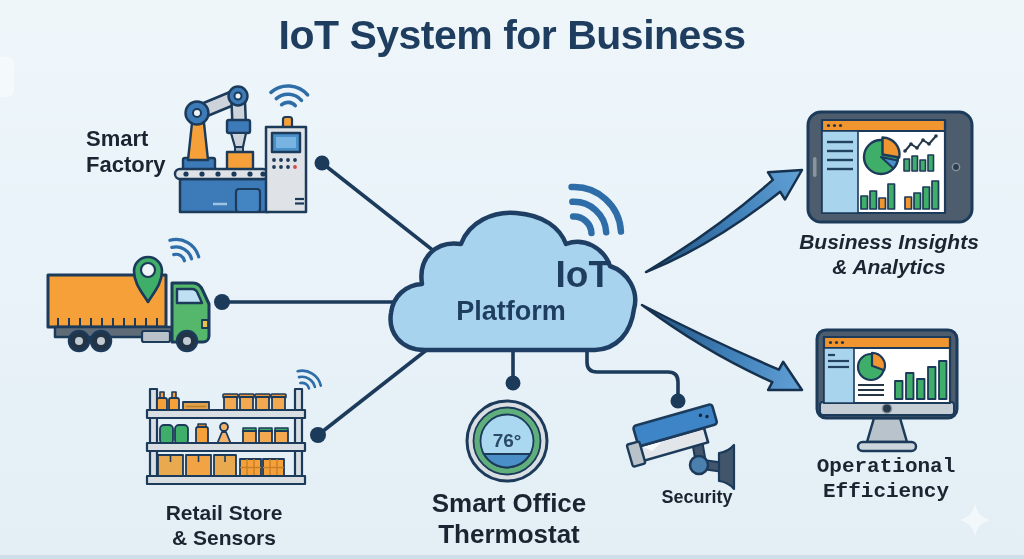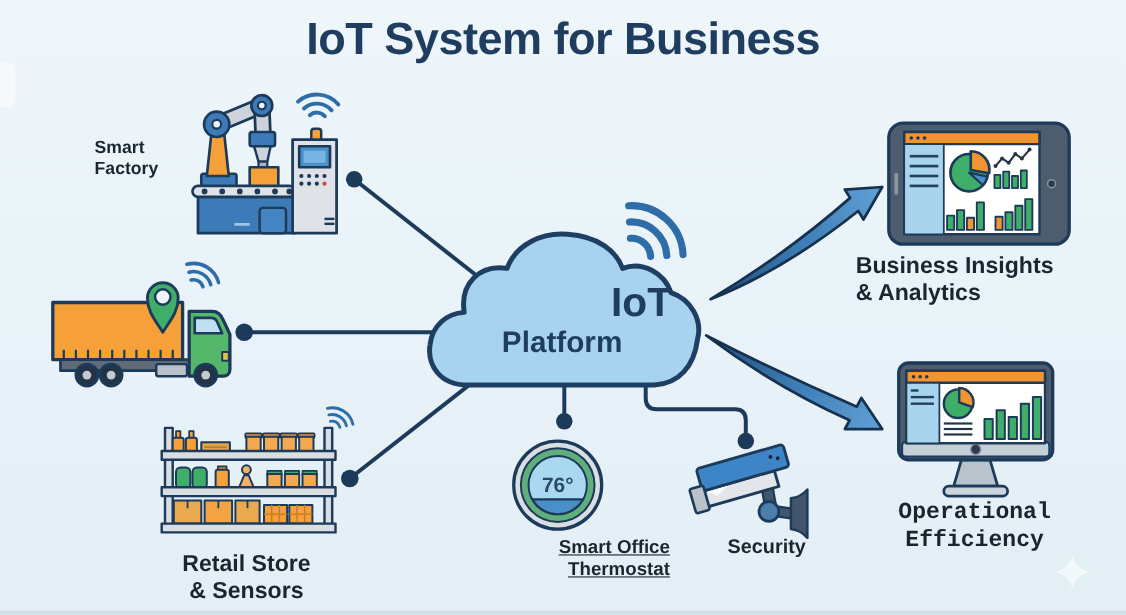--- a/index.html
+++ b/index.html
@@ -10,25 +10,25 @@
   }
   .stage svg{position:absolute;left:0;top:0;}
   .title{
     position:absolute;left:0;top:12px;width:100%;text-align:center;
     font-size:41px;font-weight:800;color:#1e3d5f;letter-spacing:-0.5px;z-index:3;
   }
   .lbl{
     position:absolute;font-weight:700;color:#1b2531;line-height:1.18;
     white-space:pre-line;z-index:3;
   }
-  .lbl-factory{left:86px;top:126px;font-size:16px;text-align:left;}
+  .lbl-factory{left:86px;top:126px;font-size:22px;text-align:left;}
   .lbl-retail{left:124px;top:487px;width:200px;text-align:center;font-size:21px;margin-top:14px;}
-  .lbl-thermo{left:409px;top:488px;width:200px;text-align:right;font-size:17px;text-decoration:underline;}
+  .lbl-thermo{left:409px;top:488px;width:200px;text-align:center;font-size:26px;}
   .lbl-security{left:627px;top:487px;width:140px;text-align:center;font-size:18px;}
-  .lbl-insights{left:778px;top:230px;width:222px;text-align:left;font-size:21px;}
+  .lbl-insights{left:778px;top:230px;width:222px;text-align:center;font-size:21px;font-style:italic;}
   .lbl-efficiency{left:786px;top:455px;width:200px;text-align:center;font-size:21px;font-family:Liberation Mono, monospace;}
   .cloud-title{
     position:absolute;left:411px;top:254px;width:200px;text-align:right;
     font-size:37px;font-weight:800;color:#1e3d5f;z-index:3;
   }
   .cloud-sub{
     position:absolute;left:411px;top:296px;width:200px;text-align:center;
     font-size:27px;font-weight:800;color:#1e3d5f;z-index:3;
   }
 </style>

